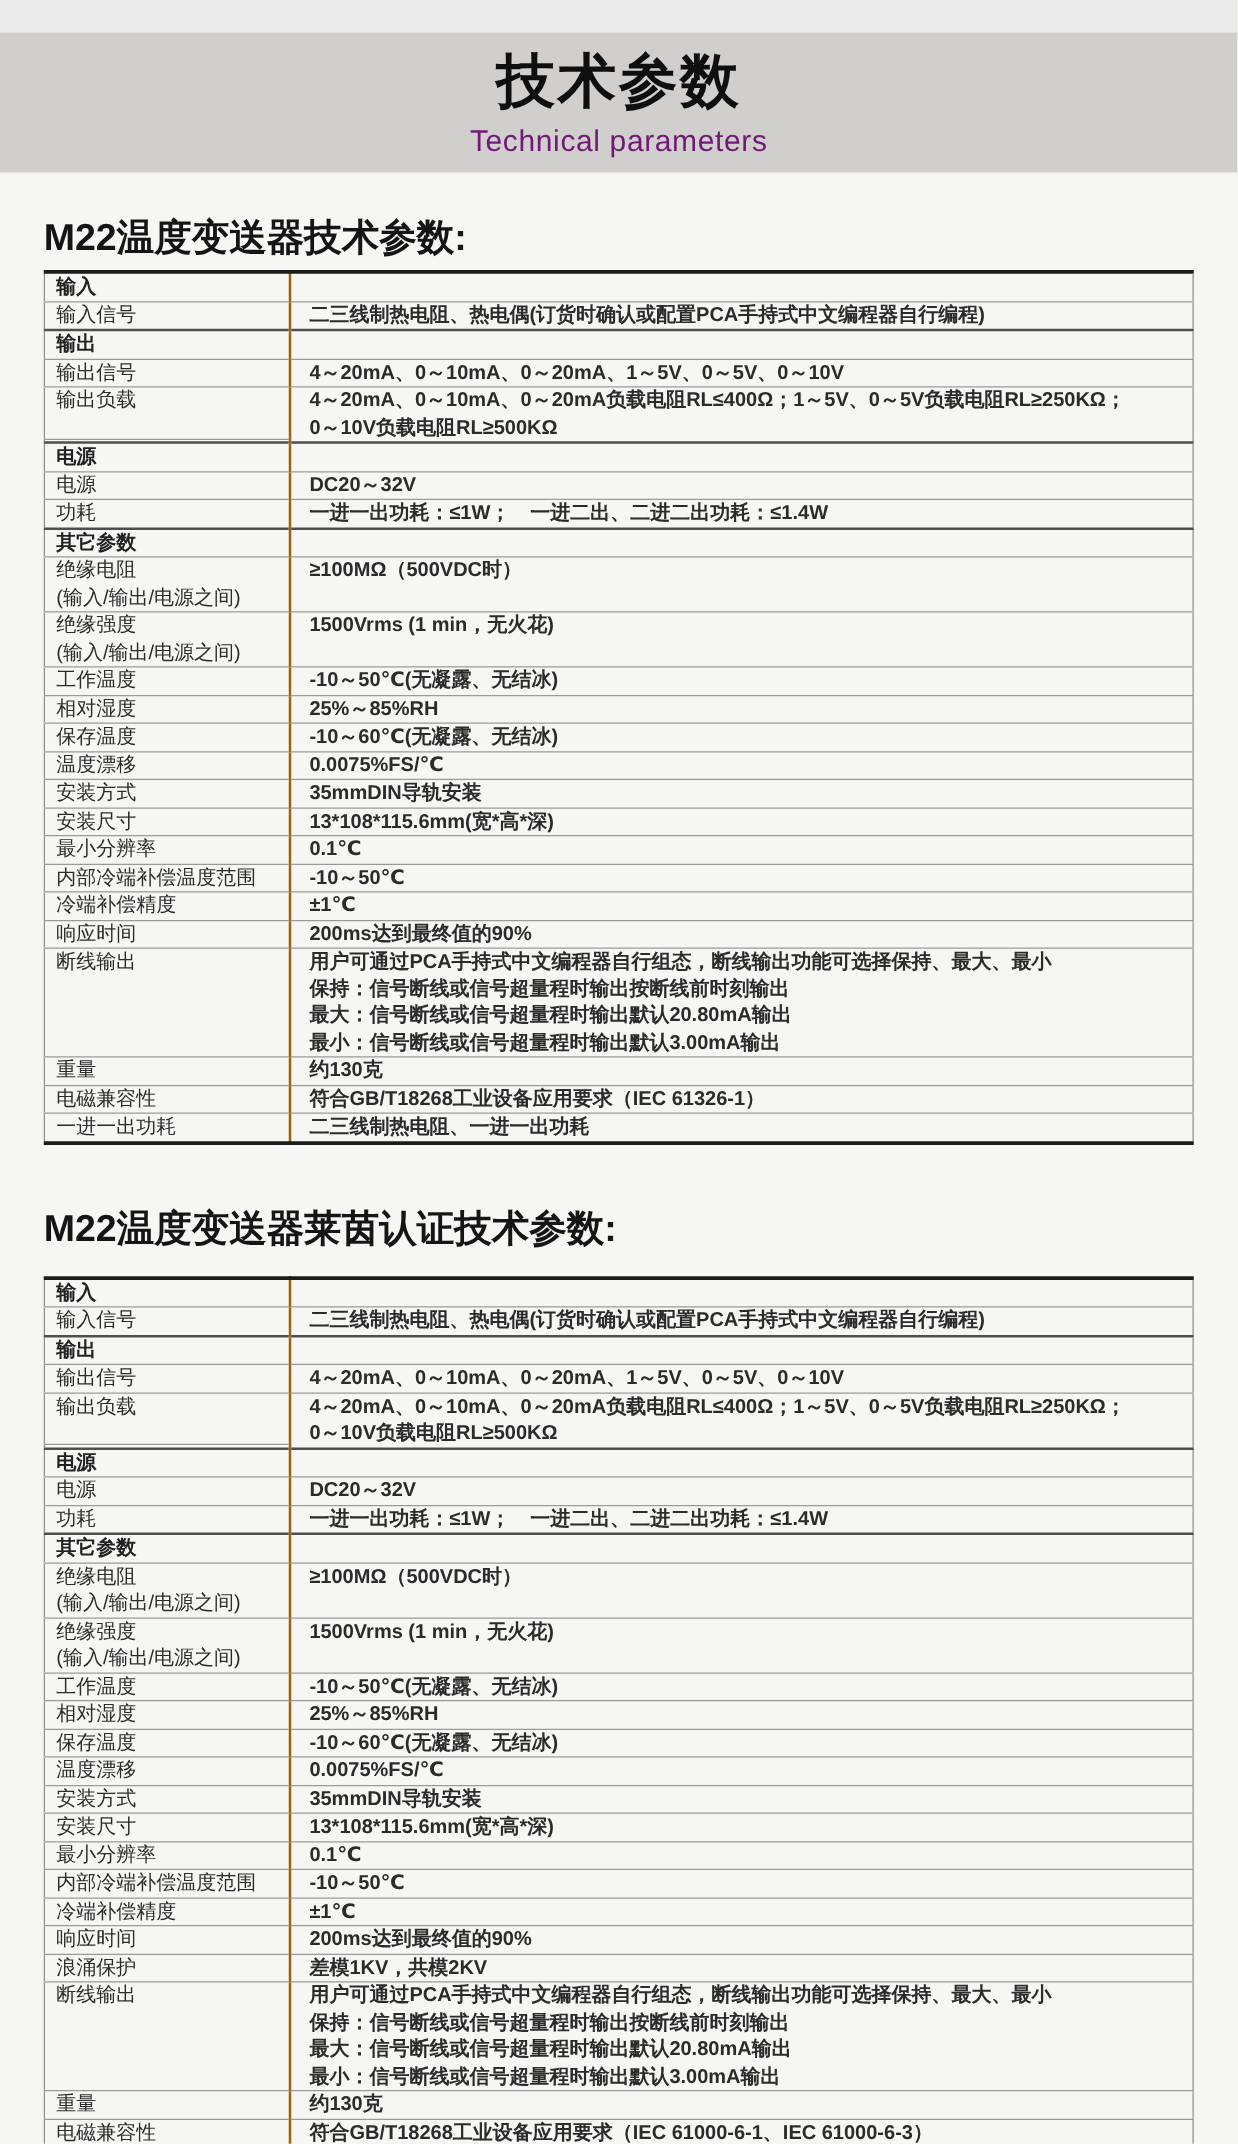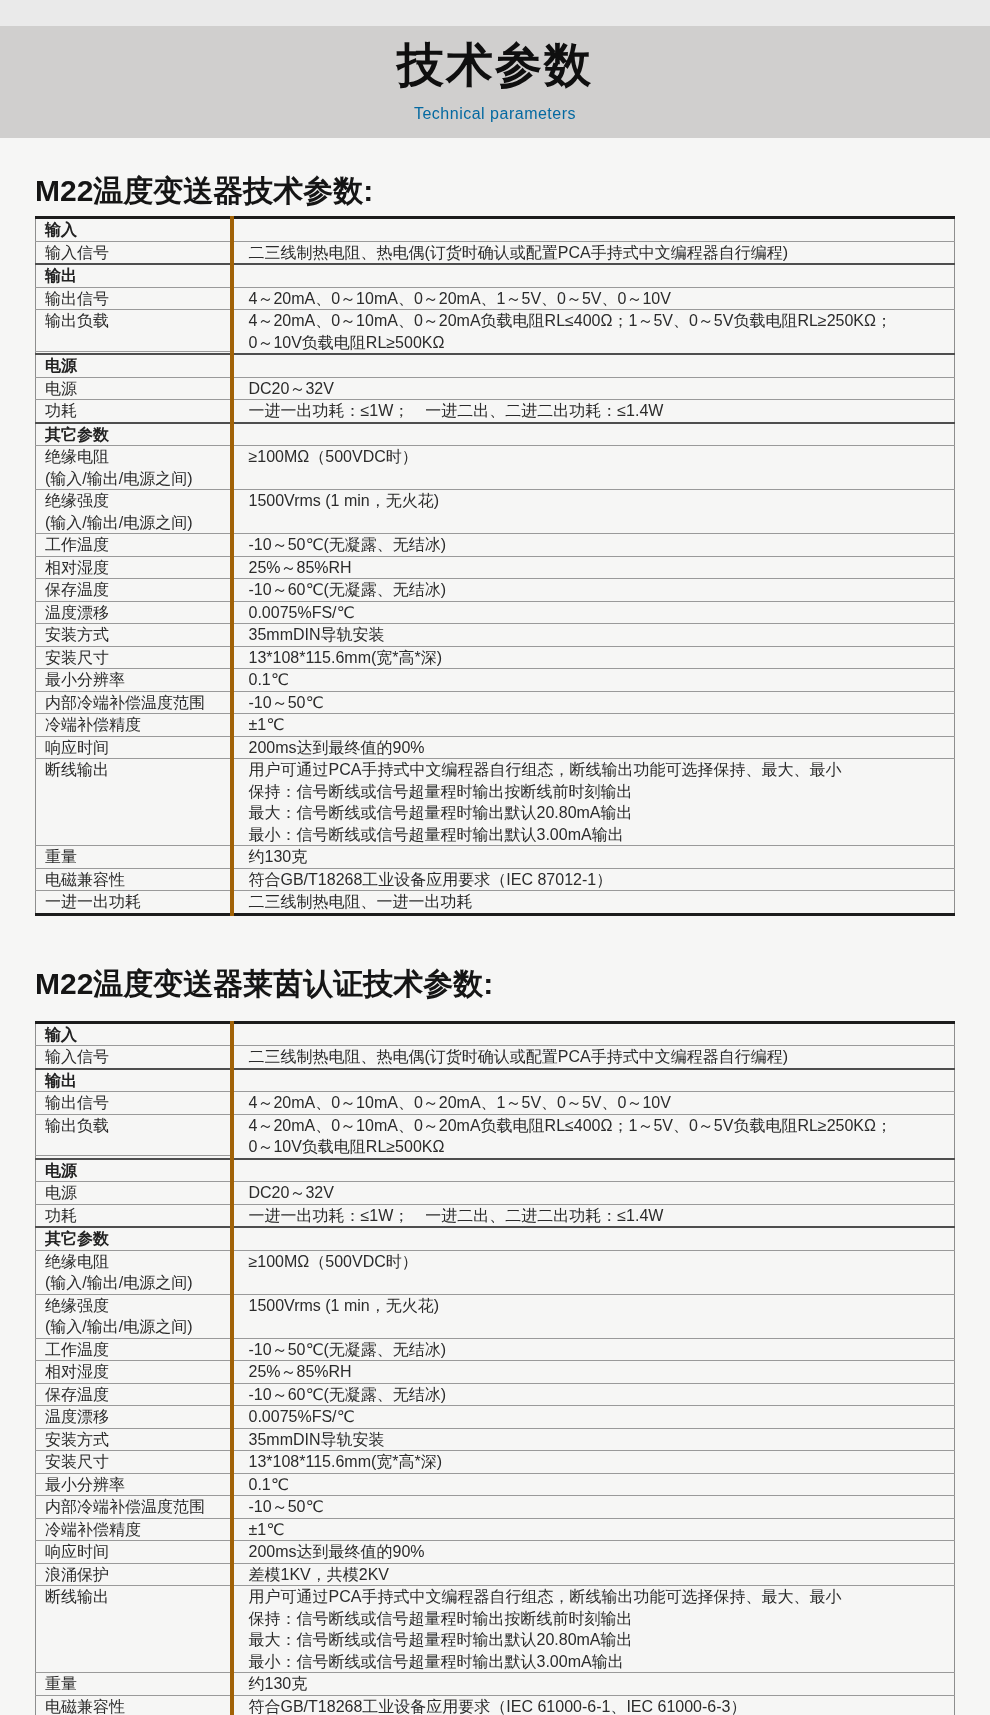--- a/index.html
+++ b/index.html
@@ -30,23 +30,23 @@
   }
   .banner-title {
     font-size: 47px;
     font-weight: 700;
     color: #0f0f0f;
     line-height: 52px;
     letter-spacing: 2px;
     margin: 0;
   }
   .banner-subtitle {
-    font-size: 16px;
+    font-size: 24px;
     font-weight: 400;
-    color: #0369a1;
+    color: #701a75;
     line-height: 22px;
     margin: 0;
     letter-spacing: 0.5px;
   }
   .section-heading {
     font-size: 30px;
     font-weight: 700;
     color: #151515;
     margin: 0 0 0 35px;
     padding-top: 39px;
@@ -75,30 +75,31 @@
   table.specs tr.section { border-top: 2px solid #4e4e4e; }
   table.specs td {
     vertical-align: top;
     line-height: 21.5px;
     padding: 0;
     overflow: hidden;
   }
   table.specs td.label {
     padding-left: 9px;
     padding-right: 4px;
-    border-right: 4px solid #a16207;
+    border-right: 2px solid #a16207;
     white-space: nowrap;
   }
   table.specs td.label.sec {
     font-weight: 700;
     color: #222;
   }
   table.specs td.value {
     padding-left: 15px;
     padding-right: 4px;
+    font-weight: bold;
   }
 </style>
 </head>
 <body>
 
 <div class="top-strip"></div>
 
 <header class="banner">
   <div class="banner-title">技术参数</div>
   <div class="banner-subtitle">Technical parameters</div>
@@ -202,21 +203,21 @@
       <tr>
         <td class="label">断线输出</td>
         <td class="value">用户可通过PCA手持式中文编程器自行组态，断线输出功能可选择保持、最大、最小<br>保持：信号断线或信号超量程时输出按断线前时刻输出<br>最大：信号断线或信号超量程时输出默认20.80mA输出<br>最小：信号断线或信号超量程时输出默认3.00mA输出</td>
       </tr>
       <tr>
         <td class="label">重量</td>
         <td class="value">约130克</td>
       </tr>
       <tr>
         <td class="label">电磁兼容性</td>
-        <td class="value">符合GB/T18268工业设备应用要求（IEC 87012-1）</td>
+        <td class="value">符合GB/T18268工业设备应用要求（IEC 61326-1）</td>
       </tr>
       <tr>
         <td class="label">一进一出功耗</td>
         <td class="value">二三线制热电阻、一进一出功耗</td>
       </tr>
     </tbody>
 </table>
 
 <h2 class="section-heading second">M22温度变送器莱茵认证技术参数:</h2>
 

